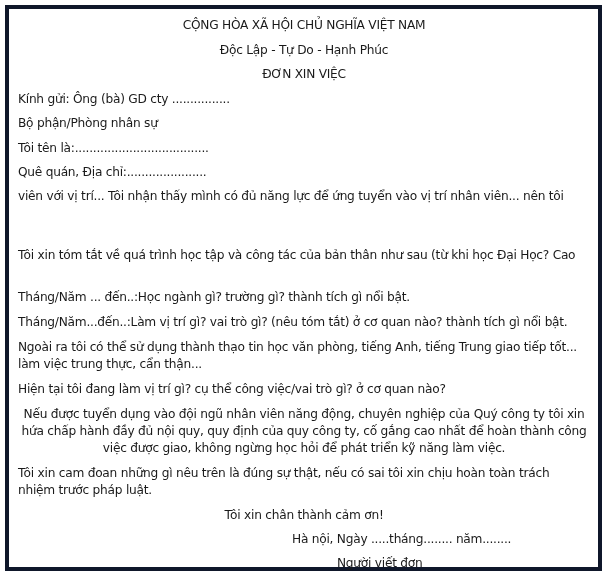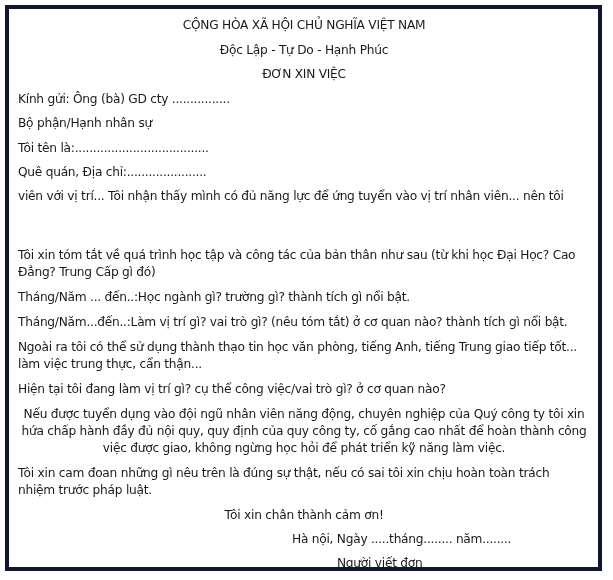--- a/index.html
+++ b/index.html
@@ -56,31 +56,30 @@
 <body>
 
 <div class="frame">
   <div class="content">
 
     <div class="line center" style="top:8px;">CỘNG HÒA XÃ HỘI CHỦ NGHĨA VIỆT NAM</div>
     <div class="line center" style="top:33px;">Độc Lập - Tự Do - Hạnh Phúc</div>
     <div class="line center bold" style="top:57px;">ĐƠN XIN VIỆC</div>
 
     <div class="line" style="top:82px;">Kính gửi: Ông (bà) GD cty ................</div>
-    <div class="line" style="top:106px;">Bộ phận/Hạnh nhân sự</div>
+    <div class="line" style="top:106px;">Bộ phận/Phòng nhân sự</div>
     <div class="line" style="top:131px;">Tôi tên là:.....................................</div>
     <div class="line" style="top:155px;">Quê quán, Địa chỉ:......................</div>
 
     <div class="para" style="top:179px;">
       <span class="row">viên với vị trí... Tôi nhận thấy mình có đủ năng lực để ứng tuyển vào vị trí nhân viên... nên tôi</span>
     </div>
 
     <div class="para" style="top:238px;">
       <span class="row">Tôi xin tóm tắt về quá trình học tập và công tác của bản thân như sau (từ khi học Đại Học? Cao</span>
-      <span class="row">Đẳng? Trung Cấp gì đó)</span>
     </div>
 
     <div class="line" style="top:280px;">Tháng/Năm ... đến..:Học ngành gì? trường gì? thành tích gì nổi bật.</div>
     <div class="line" style="top:305px;">Tháng/Năm...đến..:Làm vị trí gì? vai trò gì? (nêu tóm tắt) ở cơ quan nào? thành tích gì nổi bật.</div>
 
     <div class="para" style="top:330px;">
       <span class="row">Ngoài ra tôi có thể sử dụng thành thạo tin học văn phòng, tiếng Anh, tiếng Trung giao tiếp tốt...</span>
       <span class="row">làm việc trung thực, cẩn thận...</span>
     </div>
 

